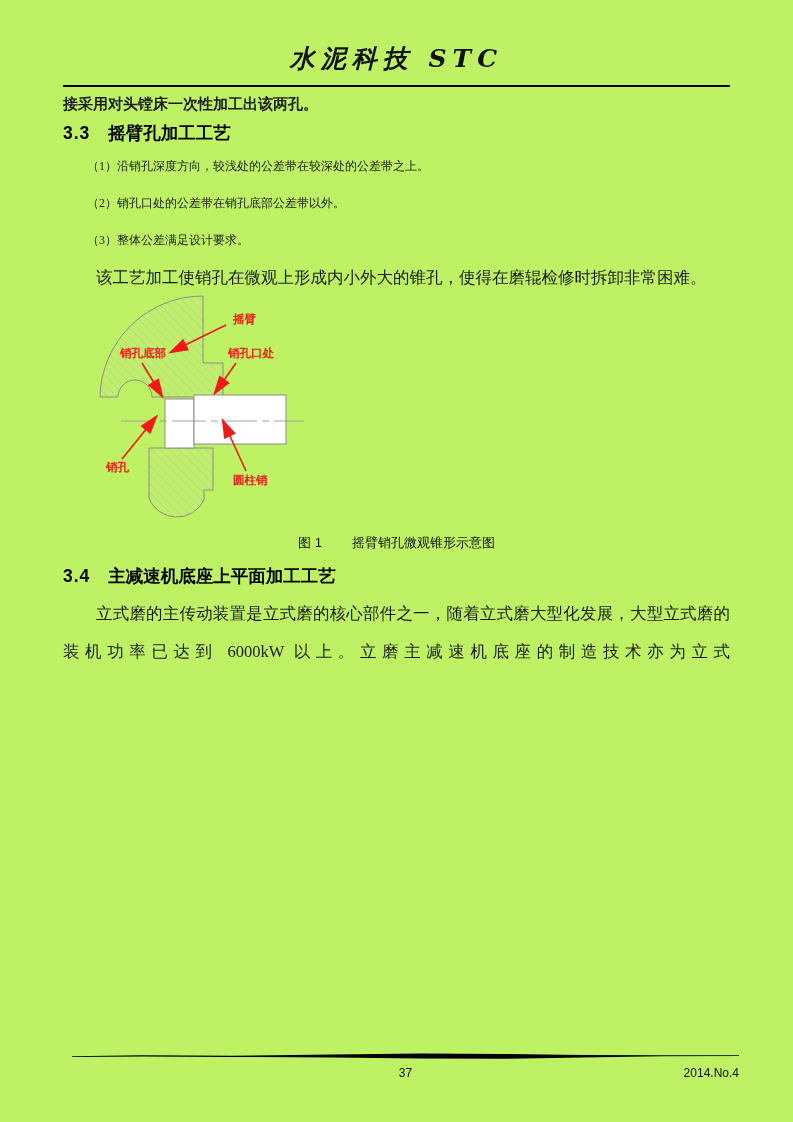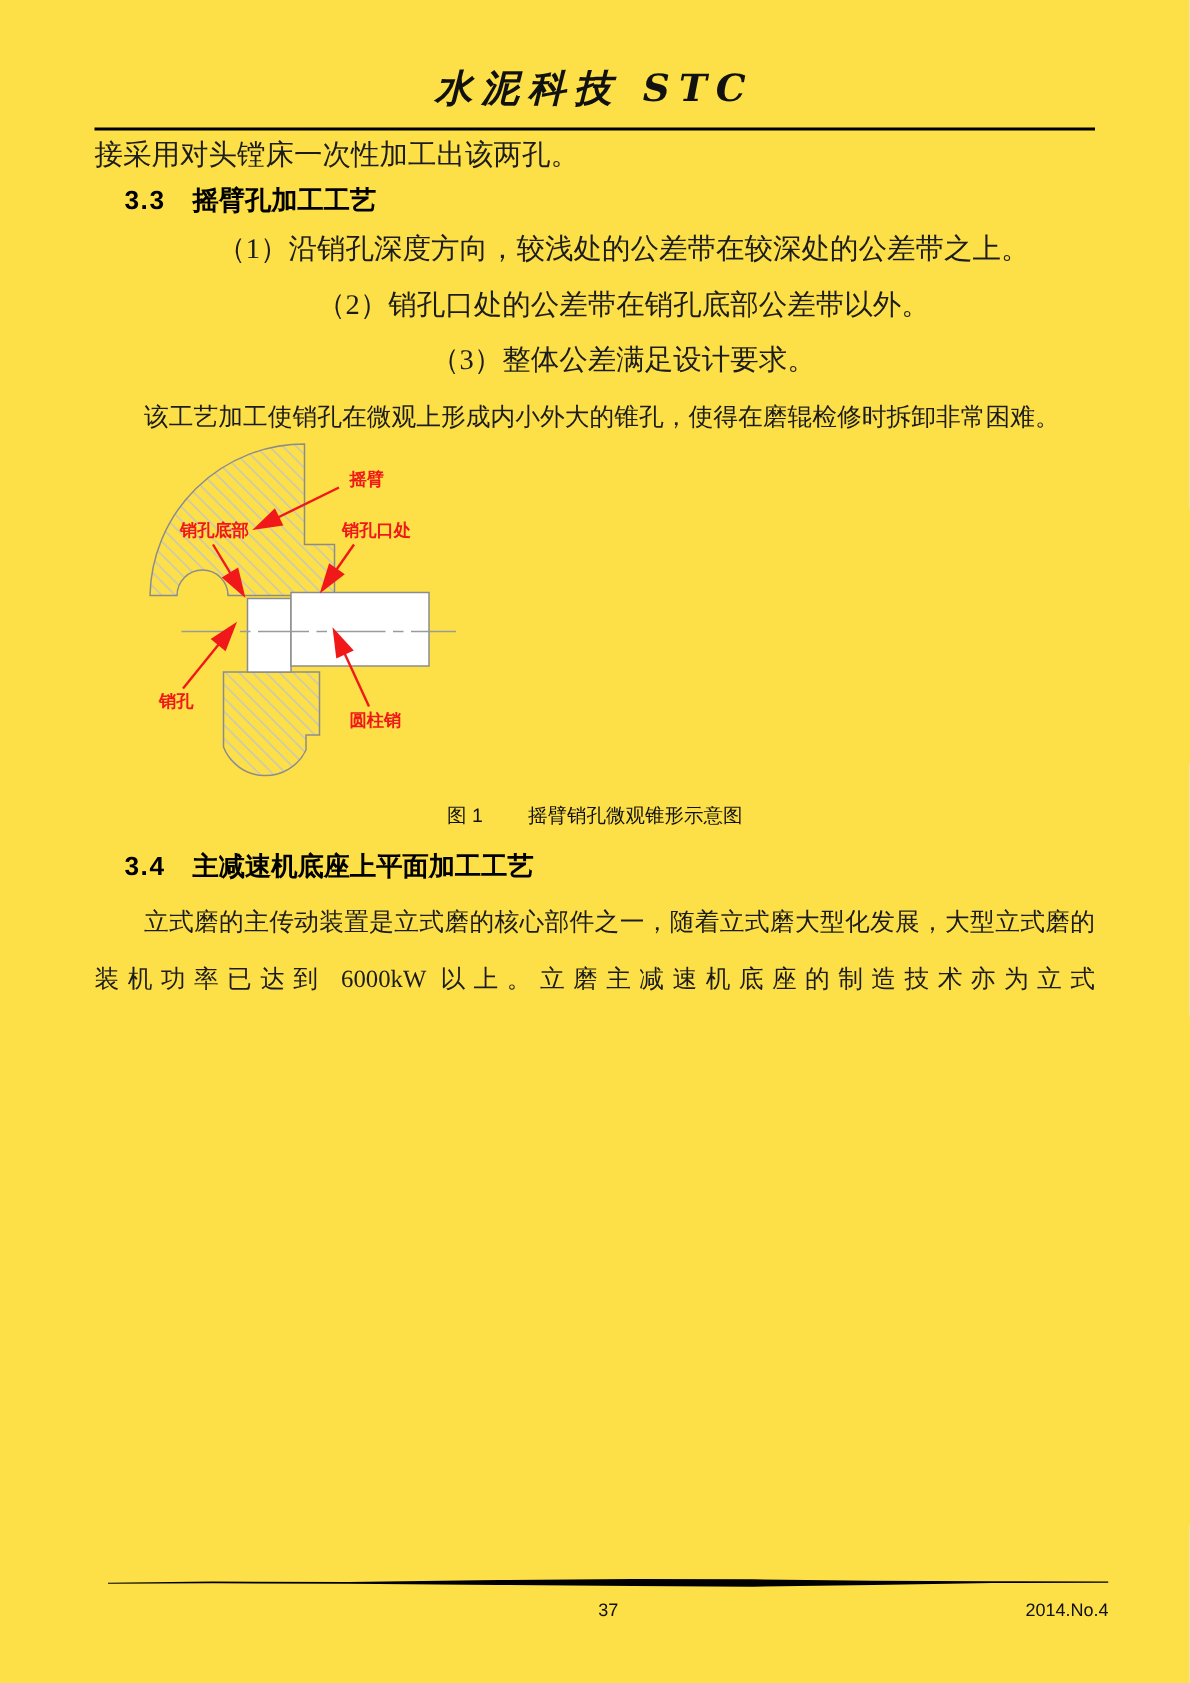--- a/index.html
+++ b/index.html
@@ -1,21 +1,21 @@
 <!DOCTYPE html>
 <html><head>
 <meta charset="utf-8">
 <style>
   * { margin:0; padding:0; box-sizing:border-box; }
   html,body { background:#e8e8e8; }
   .page {
     position:relative;
     width:793px; height:1122px;
     margin:0 auto;
-    background:#fde047;
+    background:#bef264;
     color:#1c1c1c;
     font-family:"Liberation Serif","DejaVu Serif",serif;
     overflow:hidden;
   }
   .content { margin:0 63px; width:667px; }
 
   
   .journal-title {
     padding-top:42px;
     text-align:center;
@@ -31,32 +31,32 @@
 
   
   .body-p {
     font-size:16.5px;
     line-height:38px;
     text-align:justify;
     color:#1c1c1c;
   }
   .indent { text-indent:2em; }
   .cont-line { text-align-last:justify; }
-  .intro-line { line-height:28px; margin-top:3px; font-size:19px; }
+  .intro-line { line-height:28px; margin-top:3px; font-size:15px;font-weight:bold; }
   sup.ref { font-size:10px; vertical-align:super; line-height:0; }
 
   .sec-heading {
     font-family:"Liberation Sans","DejaVu Sans",sans-serif;
     font-weight:bold;
     font-size:17.5px;
     line-height:30px;
     color:#000;
   }
-  .sec-heading .sec-num { margin-right:18px; letter-spacing:1px;margin-left:20px; }
-  .list-item { font-size:19px; line-height:37px; text-indent:2em;text-align:center; }
+  .sec-heading .sec-num { margin-right:18px; letter-spacing:1px; }
+  .list-item { font-size:12px; line-height:37px; text-indent:2em; }
 
   
   .figure-wrap { text-align:left; margin-top:-4px; }
   .figure-wrap svg { display:inline-block; transform:translateX(13px); }
   .part   { fill:url(#hatch); stroke:#8c8c8c; stroke-width:1; }
   .part-w { fill:#ffffff; stroke:#8c8c8c; stroke-width:1; }
   .cline  { stroke:#9a9a9a; stroke-width:0.9; }
   .fig-label {
     fill:#f01818;
     font-family:"Liberation Sans","DejaVu Sans",sans-serif;

